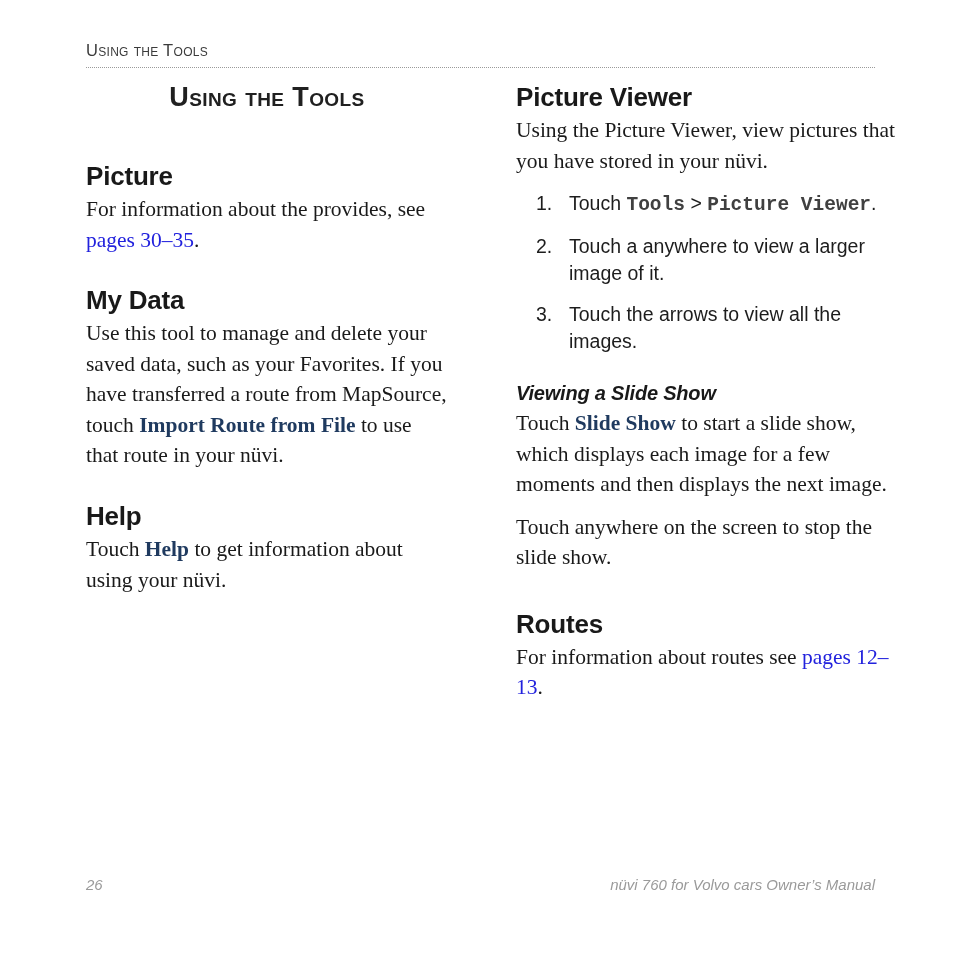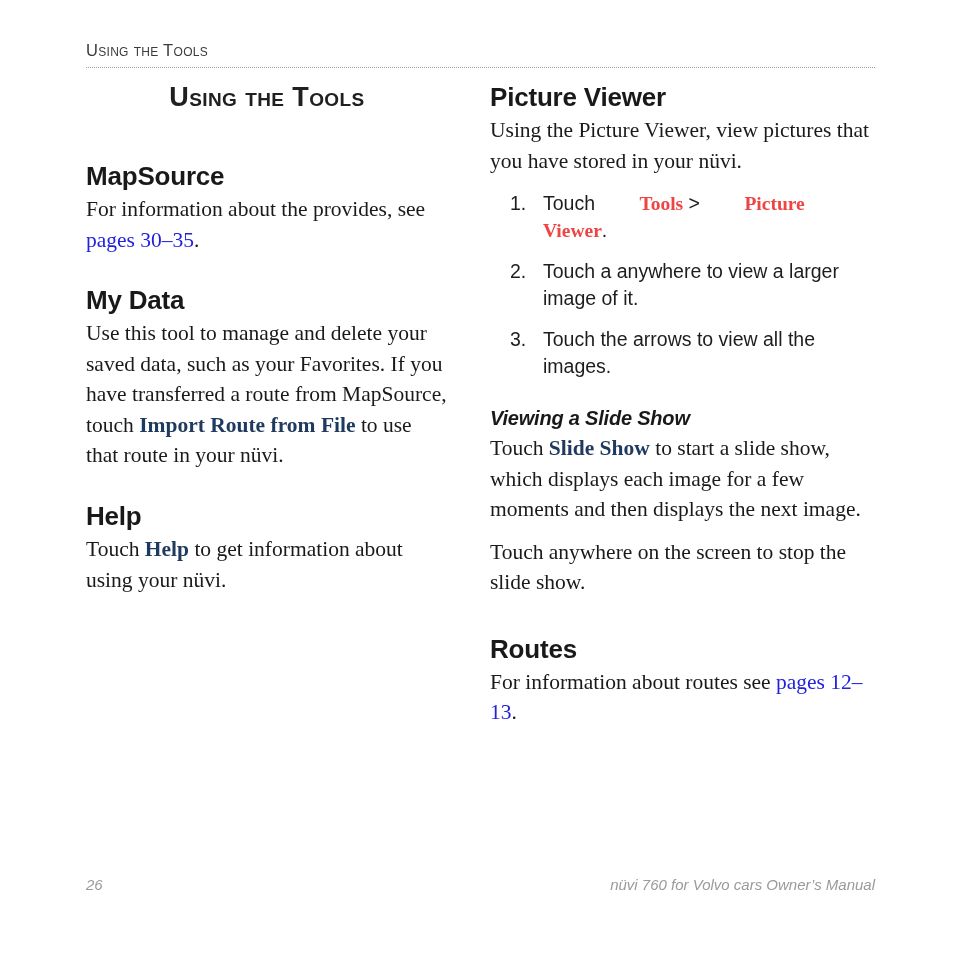--- a/index.html
+++ b/index.html
@@ -51,21 +51,21 @@
   
   .col {
     position: absolute;
     top: 82px;
   }
   .col-left {
     left: 86px;
     width: 362px;
   }
   .col-right {
-    left: 490px;
+    left: 516px;
     width: 381px;
   }
 
   
   h1.doc-title {
     font-family: "Liberation Sans", "DejaVu Sans", sans-serif;
     font-size: 27px;
     font-weight: bold;
     font-variant: small-caps;
     letter-spacing: 0.4px;
@@ -110,24 +110,23 @@
   
   .lnk {
     color: #2222dd;
     text-decoration: none;
   }
   .ui {
     color: #1f3a5f;
     font-weight: bold;
   }
   .ui-sans {
-    color: #ef4444;
-    font-weight: bold;
-    font-family: Liberation Serif, serif;
-    margin-left: 39px;
+    color: #404040;
+    font-weight: bold;
+    font-family: Liberation Mono, monospace;
   }
 
   
   ol.steps {
     list-style: none;
     margin: 14px 0 0 0;
     padding: 0;
     font-family: "Liberation Sans", "DejaVu Sans", sans-serif;
   }
   ol.steps > li {
@@ -178,21 +177,21 @@
   </div>
   <div class="header-rule"></div>
 
   <div class="col col-left">
 
     <h1 class="doc-title">Using the Tools</h1>
 
 
     <div class="gap-md"></div>
 
-    <h2 class="sect">MapSource</h2>
+    <h2 class="sect">Picture</h2>
     <p class="body"><span>For information about the provides, see </span><a class="lnk" href="#">pages 30–35</a><span>.</span></p>
 
     <div class="gap-lg"></div>
 
     <h2 class="sect">My Data</h2>
     <p class="body"><span>Use this tool to manage and delete your saved data, such as your Favorites. If you have transferred a route from MapSource, touch </span><span class="ui">Import Route from File</span><span> to use that route in your nüvi.</span></p>
 
     <div class="gap-lg"></div>
 
     <h2 class="sect">Help</h2>

